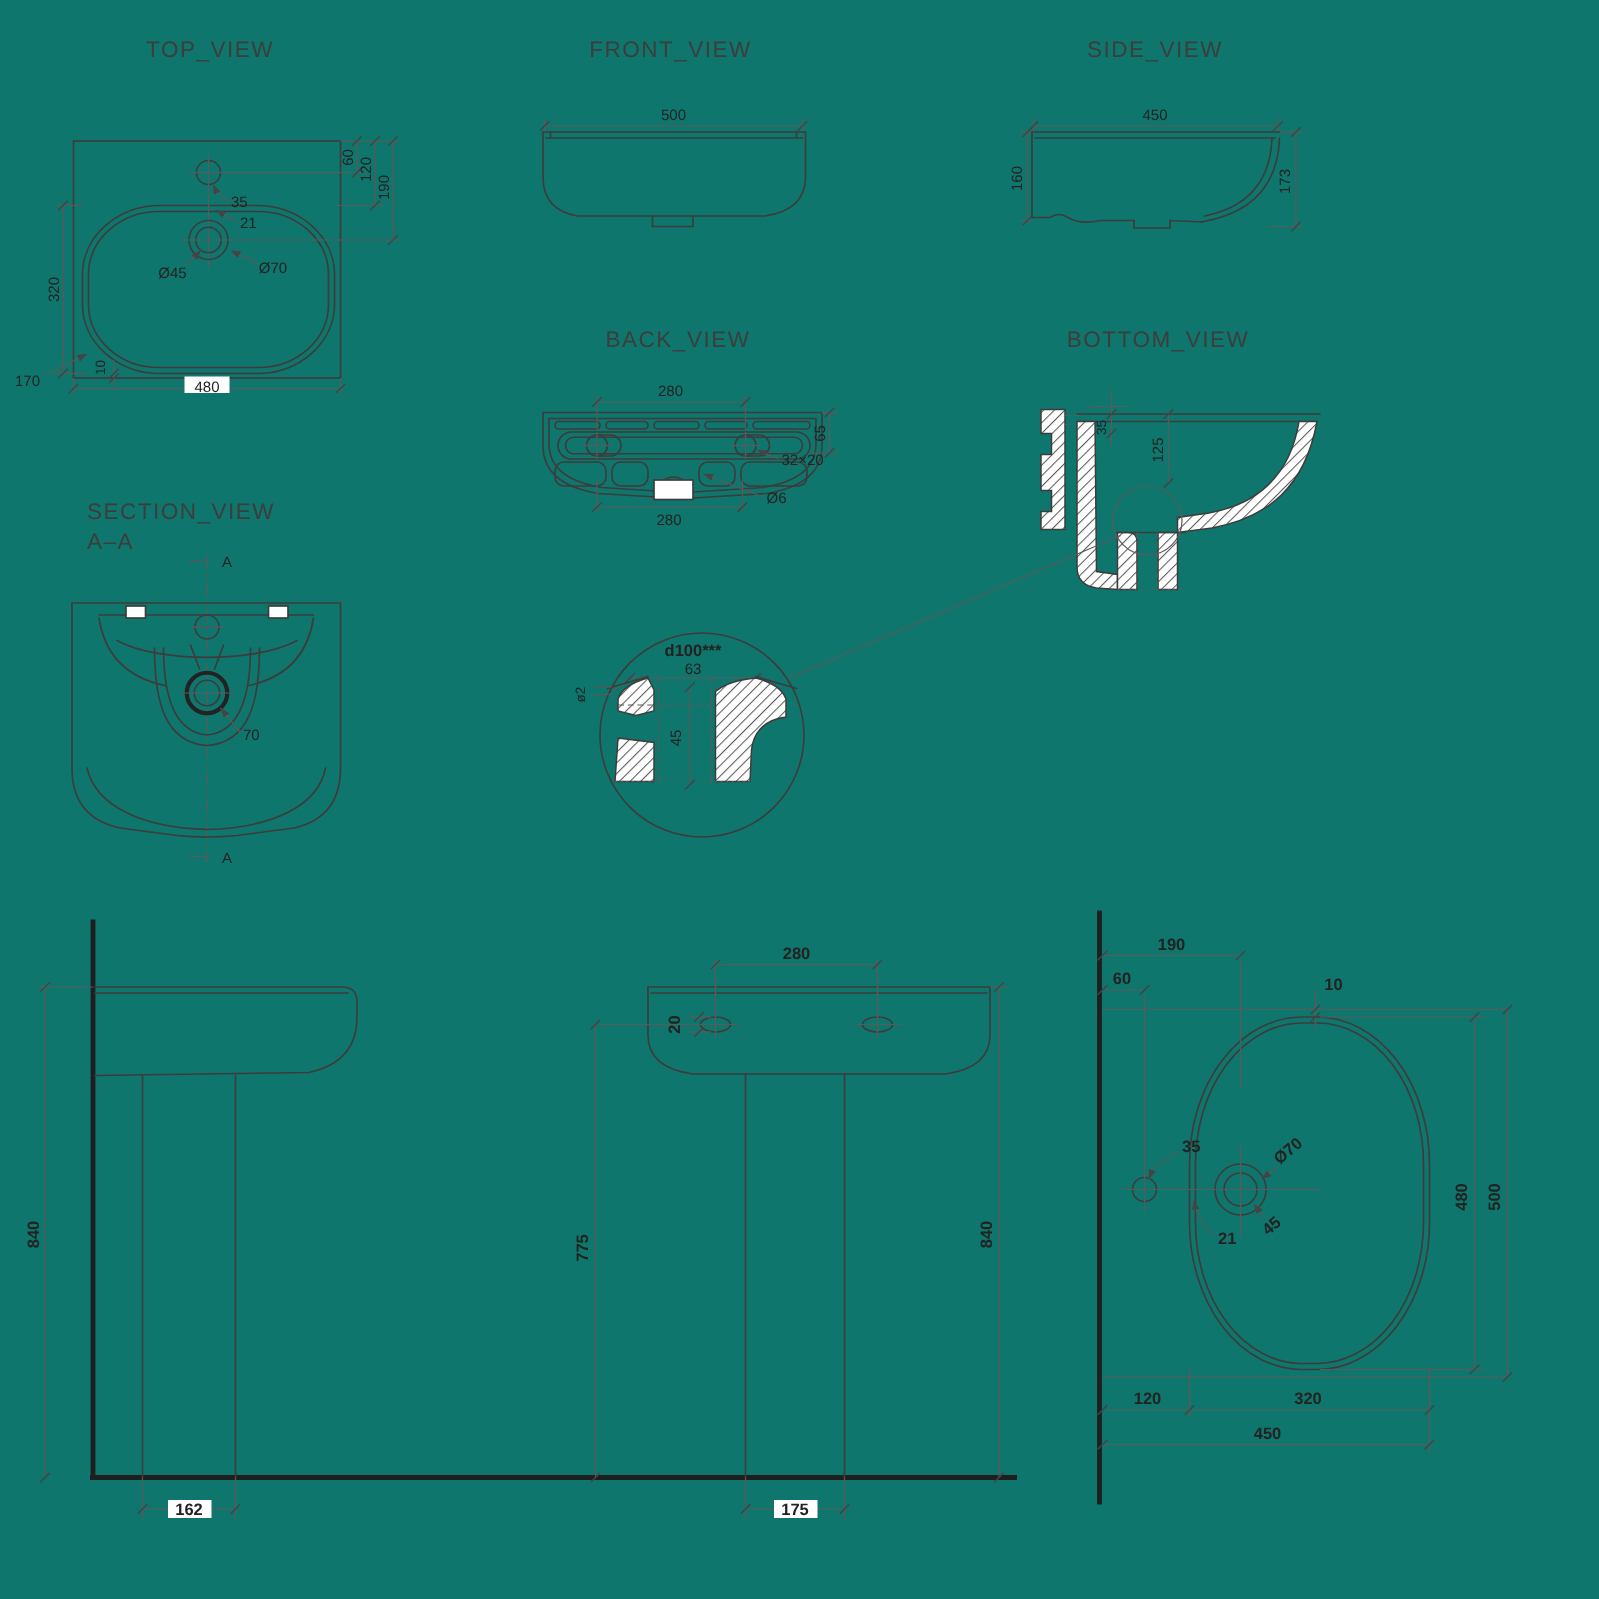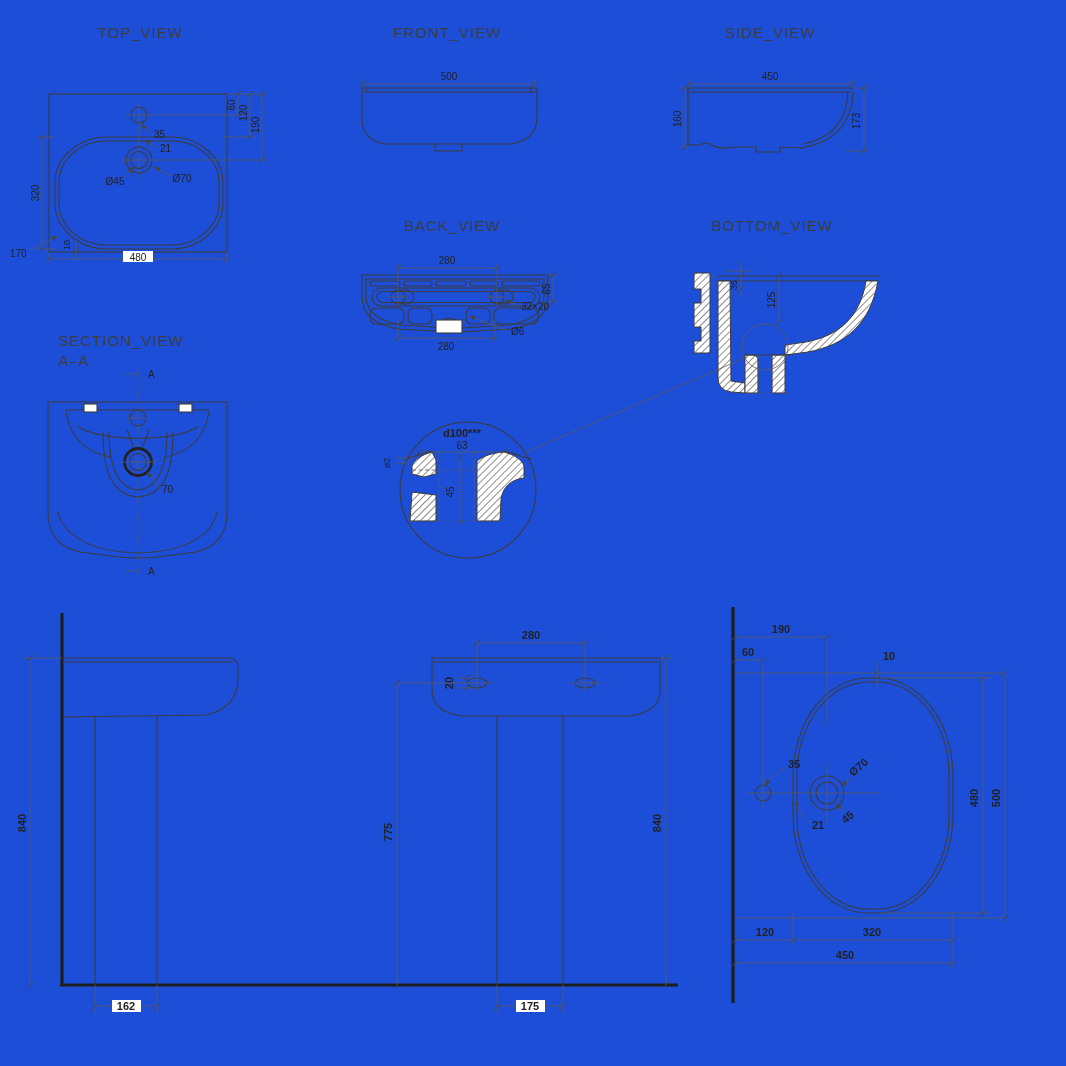--- a/index.html
+++ b/index.html
@@ -1,16 +1,16 @@
 <!DOCTYPE html>
 <html><head>
 <meta charset="utf-8">
 <style>
   html,body{margin:0;padding:0;background:#fff;}
-  #canvas{position:relative;width:1066px;height:1066px;background:#1d4ed8;overflow:hidden;}
+  #canvas{position:relative;width:1066px;height:1066px;background:#0f766e;overflow:hidden;}
   svg{position:absolute;left:0;top:0;}
   text{font-family:"Liberation Sans","DejaVu Sans",sans-serif;fill:#222;}
   .t{font-size:15px;fill:#3d3d3d;letter-spacing:1px;}
   .d{font-size:10px;}
   .db{font-size:11px;font-weight:700;}
   .ds{font-size:9px;}
   .s{stroke:#3c3c3c;stroke-width:1.1;fill:none;stroke-linecap:round;}
   .sf{stroke:#3c3c3c;stroke-width:1.1;fill:#fff;}
   .w{stroke:#1e1e1e;stroke-width:3.2;fill:none;}
   .m{stroke:#5a5a5a;stroke-width:.8;fill:none;}

